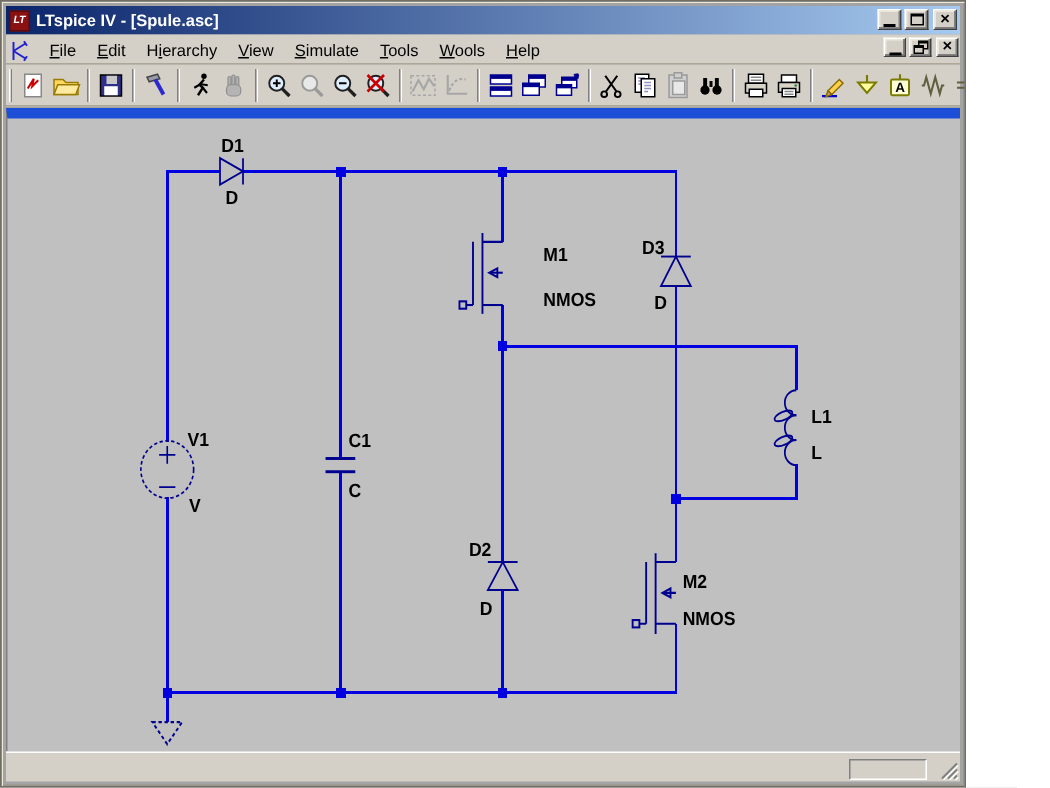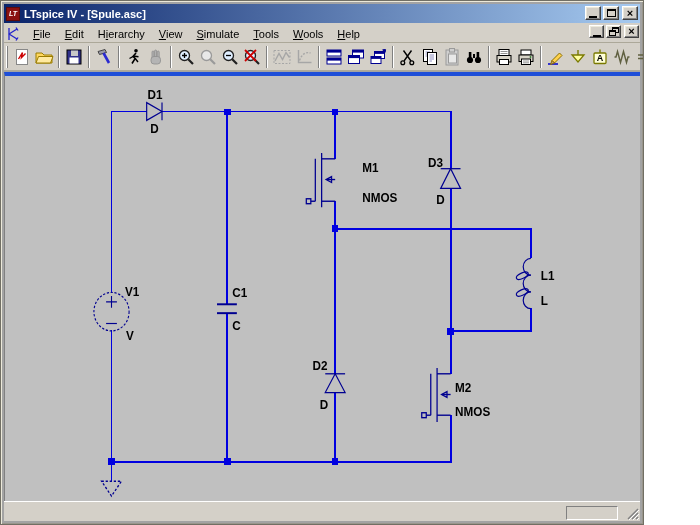--- a/index.html
+++ b/index.html
@@ -57,21 +57,21 @@
   .grip { width:3px; height:22px; border-left:1px solid #fff; border-right:1px solid #808080; margin:0 3px 0 1px; }
   .sep { width:2px; height:22px; border-left:1px solid #808080; border-right:1px solid #fff; margin:0 3px; }
   .tbtn {
     width:24px; height:24px; display:flex; align-items:center; justify-content:center;
     cursor:default; border:1px solid transparent;
   }
   .tbtn svg { width:20px; height:20px; display:block; }
   
   .canvas {
     position:absolute; left:3px; right:3px; top:71px; bottom:23px;
-    background:#C0C0C0; border-top:4px solid #1d4ed8; border-left:1px solid #808080;padding-left:10px;
+    background:#C0C0C0; border-top:7px solid #1d4ed8; border-left:1px solid #808080;padding-left:10px;
   }
   .canvas svg { width:100%; height:100%; display:block; }
   .canvas text { font-family:"Liberation Sans",sans-serif; font-size:13px; font-weight:bold; fill:#000; }
   
   .statusbar {
     position:absolute; left:3px; right:3px; bottom:3px; height:20px;
     background:#D4D0C8; border-top:1px solid #fff;
   }
   .status-panel {
     position:absolute; right:22px; top:4px; width:52px; height:14px;

